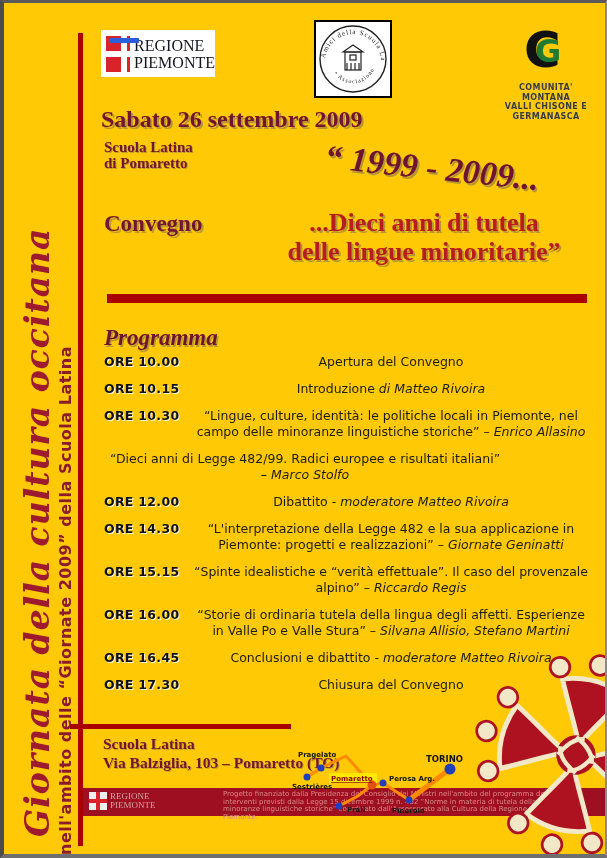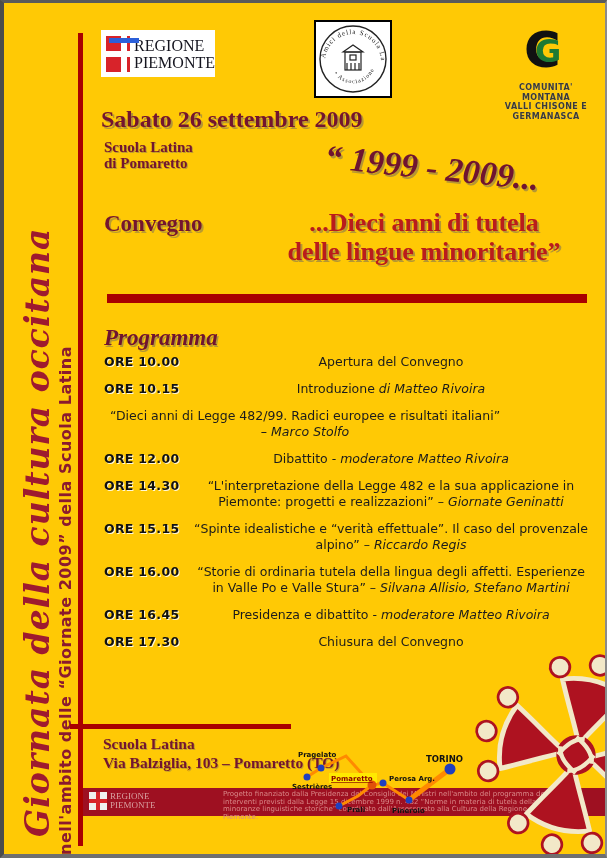--- a/index.html
+++ b/index.html
@@ -154,41 +154,45 @@
   <div class="schedule" id="schedule">
       <div class="sched-row">
         <div class="sched-time">ORE 10.00</div>
         <div class="sched-desc"><span>Apertura del Convegno</span></div>
       </div>
       <div class="sched-row">
         <div class="sched-time">ORE 10.15</div>
         <div class="sched-desc"><span>Introduzione </span><span class="it">di Matteo Rivoira</span></div>
       </div>
       <div class="sched-row">
+        <div class="sched-time">ORE 10.30</div>
+        <div class="sched-desc"><span>“Lingue, culture, identità: le politiche locali in Piemonte, nel campo delle minoranze linguistiche storiche” – </span><span class="it">Enrico Allasino</span></div>
+      </div>
+      <div class="sched-row">
         <div class="sched-desc"><span>“Dieci anni di Legge 482/99. Radici europee e risultati italiani”</span><br><span class="it">– Marco Stolfo</span></div>
       </div>
       <div class="sched-row">
         <div class="sched-time">ORE 12.00</div>
         <div class="sched-desc"><span>Dibattito - </span><span class="it">moderatore Matteo Rivoira</span></div>
       </div>
       <div class="sched-row">
         <div class="sched-time">ORE 14.30</div>
         <div class="sched-desc"><span>“L'interpretazione della Legge 482 e la sua applicazione in Piemonte: progetti e realizzazioni” – </span><span class="it">Giornate Geninatti</span></div>
       </div>
       <div class="sched-row">
         <div class="sched-time">ORE 15.15</div>
         <div class="sched-desc"><span>“Spinte idealistiche e “verità effettuale”. Il caso del provenzale alpino” – </span><span class="it">Riccardo Regis</span></div>
       </div>
       <div class="sched-row">
         <div class="sched-time">ORE 16.00</div>
         <div class="sched-desc"><span>“Storie di ordinaria tutela della lingua degli affetti. Esperienze in Valle Po e Valle Stura” – </span><span class="it">Silvana Allisio, Stefano Martini</span></div>
       </div>
       <div class="sched-row">
         <div class="sched-time">ORE 16.45</div>
-        <div class="sched-desc"><span>Presidenza e dibattito - </span><span class="it">moderatore Matteo Rivoira</span></div>
+        <div class="sched-desc"><span>Conclusioni e dibattito - </span><span class="it">moderatore Matteo Rivoira</span></div>
       </div>
       <div class="sched-row">
         <div class="sched-time">ORE 17.30</div>
         <div class="sched-desc"><span>Chiusura del Convegno</span></div>
       </div>
     </div>
 
   <div class="rule2"></div>
   <div class="venue">
     <div>Scuola Latina</div>

